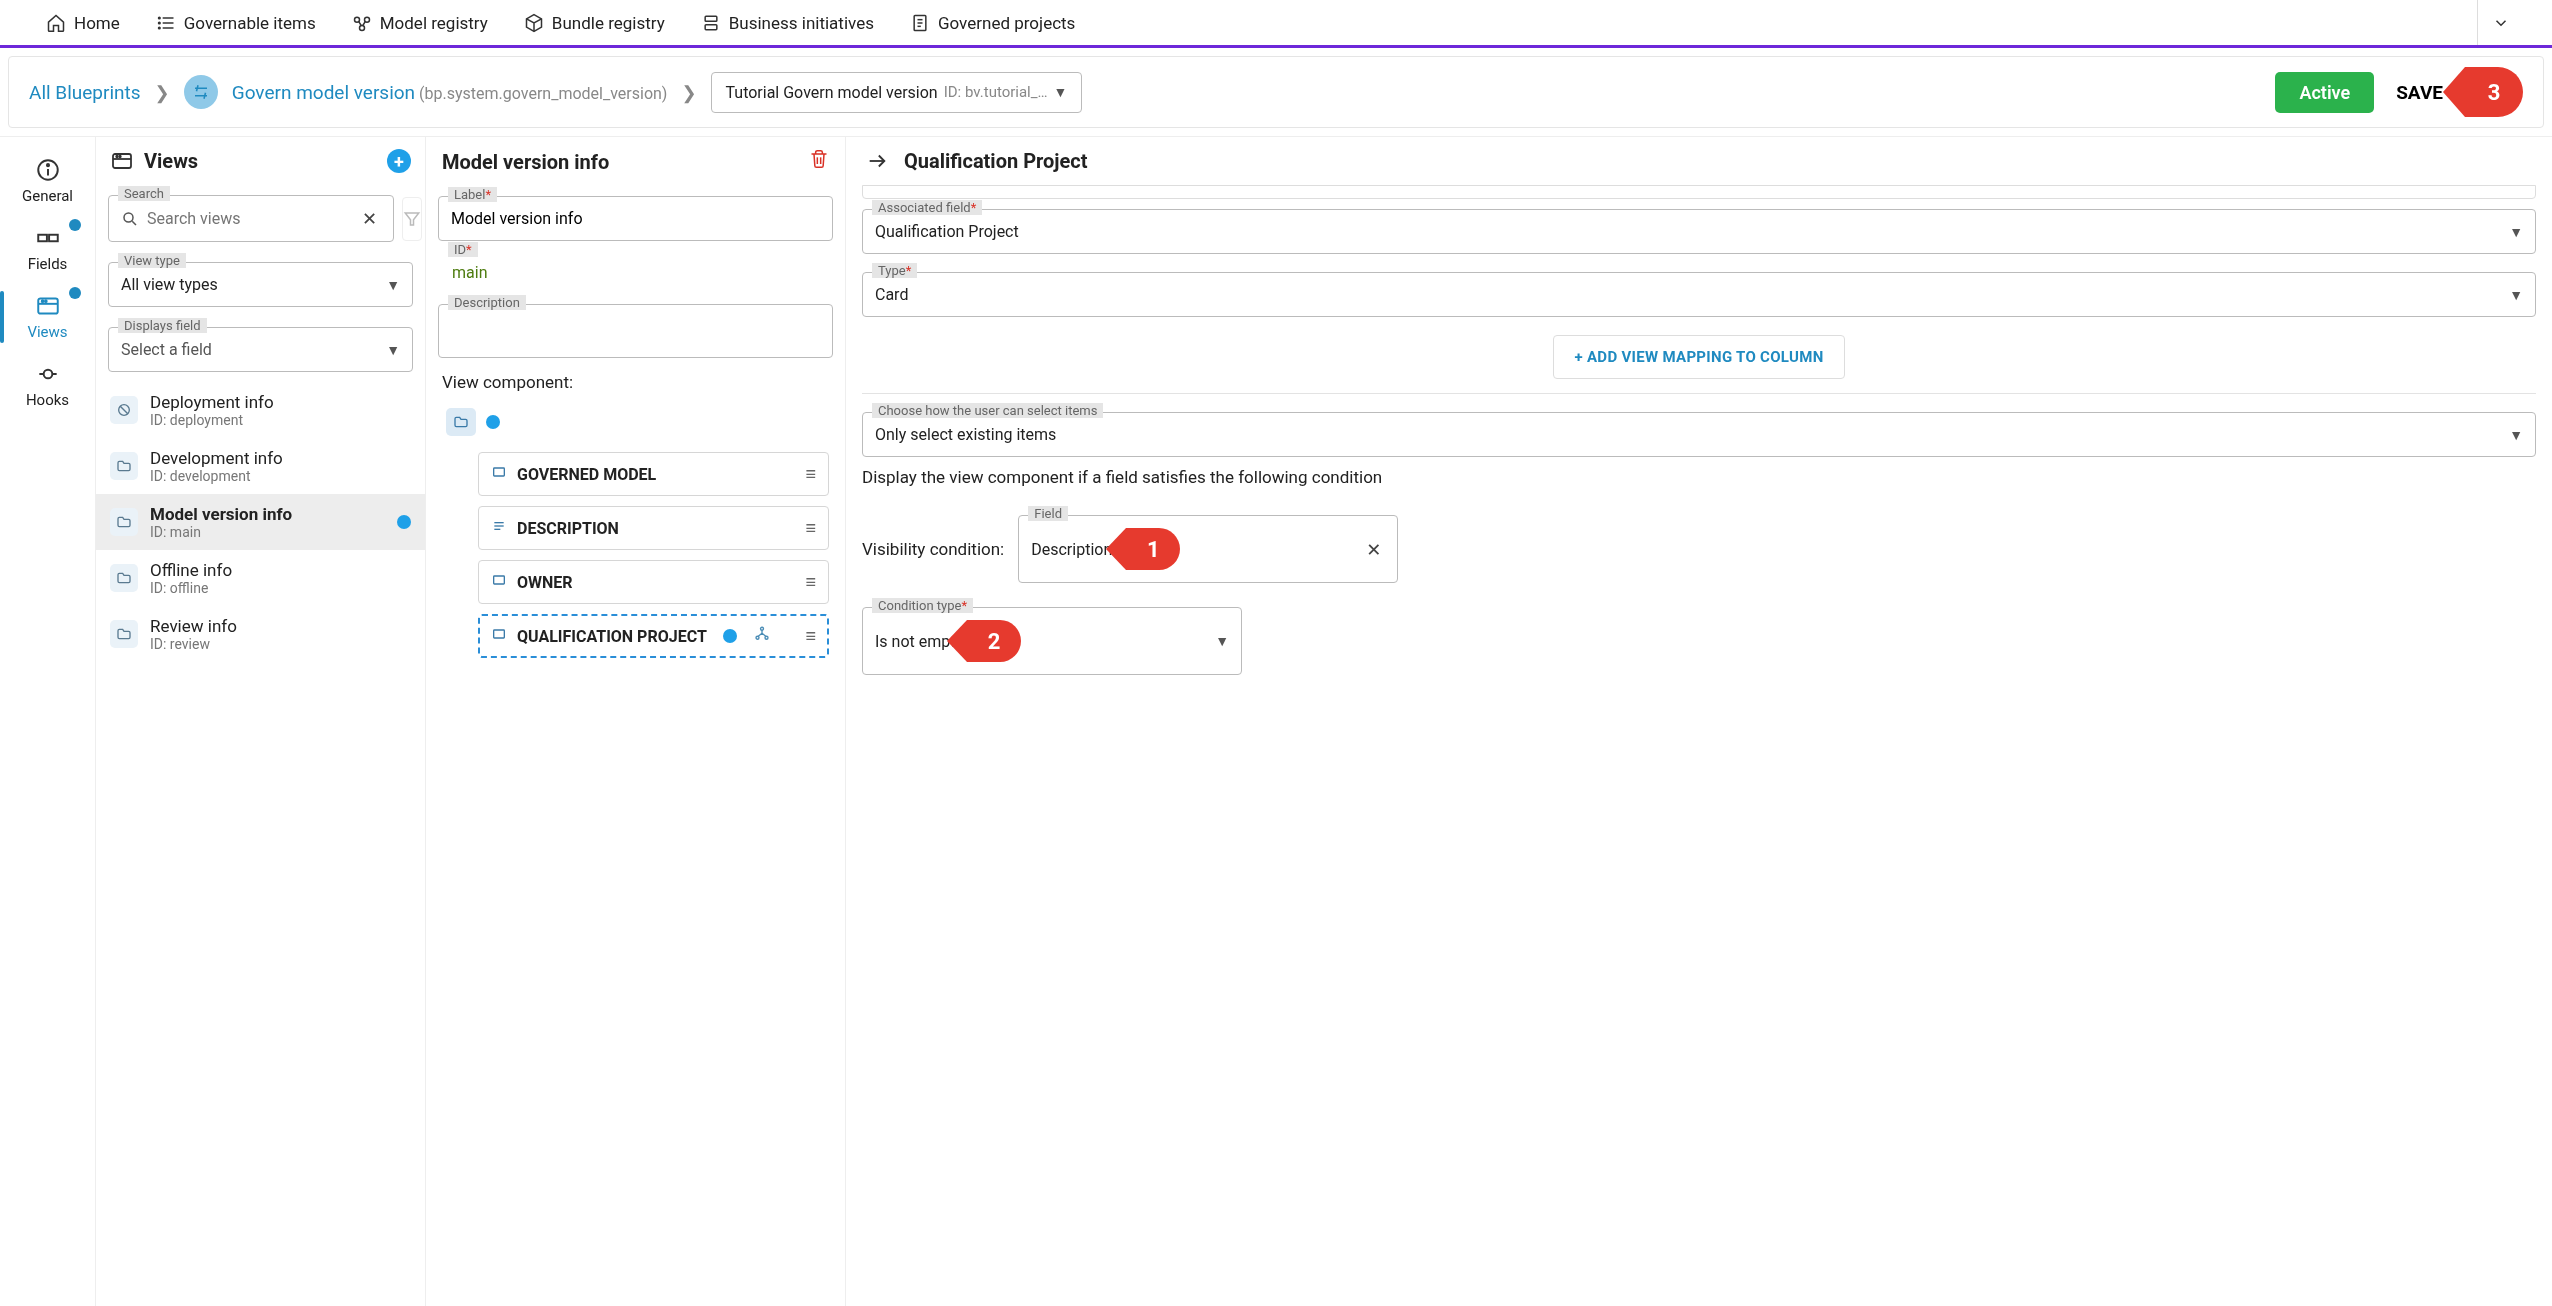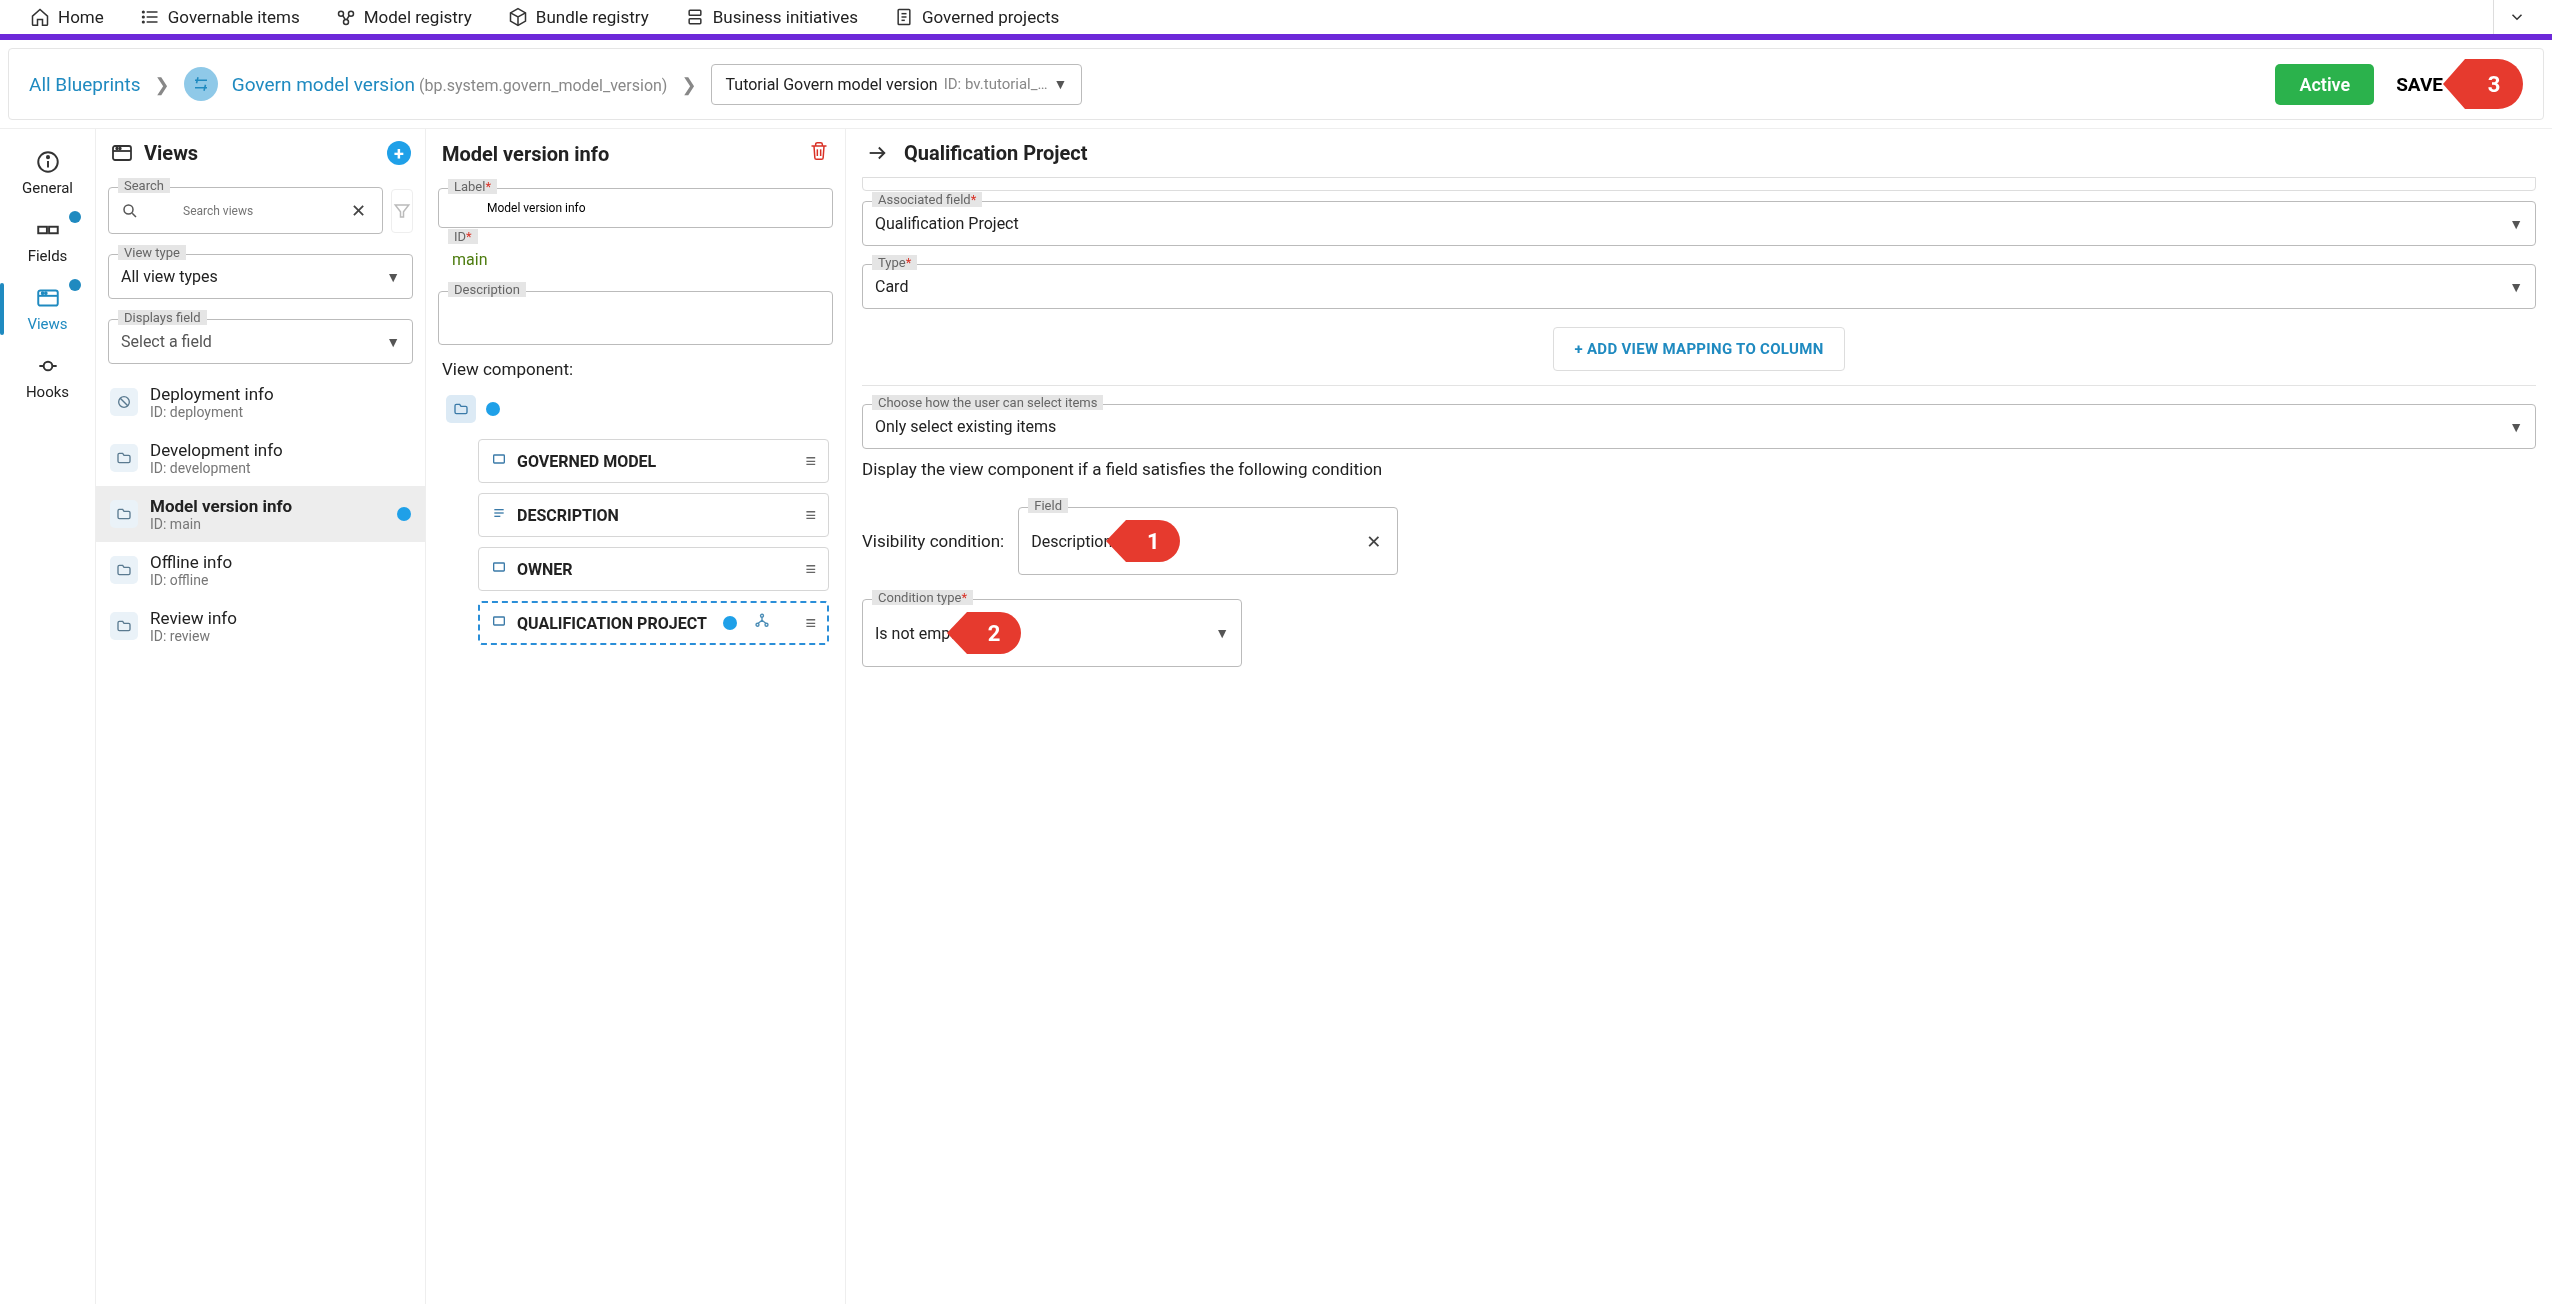--- a/index.html
+++ b/index.html
@@ -1,19 +1,19 @@
 <!DOCTYPE html>
 <html><head>
 <meta charset="utf-8">
 <style>
   * { box-sizing: border-box; margin: 0; padding: 0; font-family: -apple-system, BlinkMacSystemFont, "Segoe UI", Roboto, sans-serif; }
   body { background: #fff; font-size: 16px; color: #222; }
 
   
-  .topnav { display: flex; align-items: center; border-bottom: 6px solid #6d28d9; padding: 0 12px; height: 40px; }
+  .topnav { display: flex; align-items: center; border-bottom: 3px solid #6d28d9; padding: 0 28px; height: 48px; }
   .topnav-item { display: flex; align-items: center; gap: 8px; padding: 0 18px; height: 100%; cursor: pointer; font-size: 17px; }
   .topnav-item svg { width: 20px; height: 20px; }
   .topnav-expand { margin-left: auto; border-left: 1px solid #ddd; padding: 0 14px; height: 100%; display:flex; align-items:center; cursor:pointer; }
 
   
   .crumbbar { display: flex; align-items: center; padding: 10px 20px; border: 1px solid #e5e5e5; border-radius: 4px; margin: 8px; gap: 14px; }
   .crumb-link { color: #1f8ac0; font-size: 19px; }
   .crumb-sep { color: #888; font-size: 18px; }
   .crumb-badge { width: 34px; height: 34px; border-radius: 50%; background: #8fc9e8; display:flex; align-items:center; justify-content:center; color:#1f8ac0; font-size:14px; }
   .crumb-sub { color: #888; font-size: 16px; }
@@ -39,21 +39,21 @@
   
   .views-panel { width: 330px; border-right:1px solid #eee; display:flex; flex-direction:column; }
   .panel-header { display:flex; align-items:center; gap:10px; padding:12px 14px; font-size:20px; font-weight:700; }
   .panel-header .add { margin-left:auto; width:24px; height:24px; border-radius:50%; background:#1fa0e8; color:#fff; display:flex; align-items:center; justify-content:center; font-size:18px; cursor:pointer; }
 
   .fieldwrap { position:relative; margin:10px 12px; }
   .fieldwrap .legend { position:absolute; top:-9px; left:10px; background:#e5e5e5; padding:0 6px; font-size:13px; color:#666; }
   .fieldwrap .req { color:#d93025; }
   .fieldbox { border:1px solid #bbb; border-radius:4px; padding:12px 12px; display:flex; align-items:center; gap:8px; width:100%; background:#fff; }
   .fieldbox.sel { justify-content:space-between; cursor:pointer; }
-  .fieldbox input { border:none; outline:none; flex:1; font-size:12px; background:transparent;margin-left:36px; }
+  .fieldbox input { border:none; outline:none; flex:1; font-size:16px; background:transparent; }
   .searchrow { display:flex; gap:8px; margin:10px 12px; align-items:center; }
   .searchrow .fieldbox { flex:1; }
   .filterbtn { border:1px solid #eee; border-radius:4px; width:36px; height:44px; display:flex; align-items:center; justify-content:center; color:#bbb; cursor:pointer; }
 
   .viewlist { overflow:auto; }
   .viewitem { display:flex; align-items:center; gap:12px; padding:10px 14px; cursor:pointer; }
   .viewitem.selected { background:#ededed; }
   .viewitem .vicon { width:28px; height:28px; background:#eaf2f8; border-radius:5px; display:flex; align-items:center; justify-content:center; color:#5a7a90; }
   .viewitem .vtext .t { font-size:17px; }
   .viewitem.selected .vtext .t { font-weight:700; }

